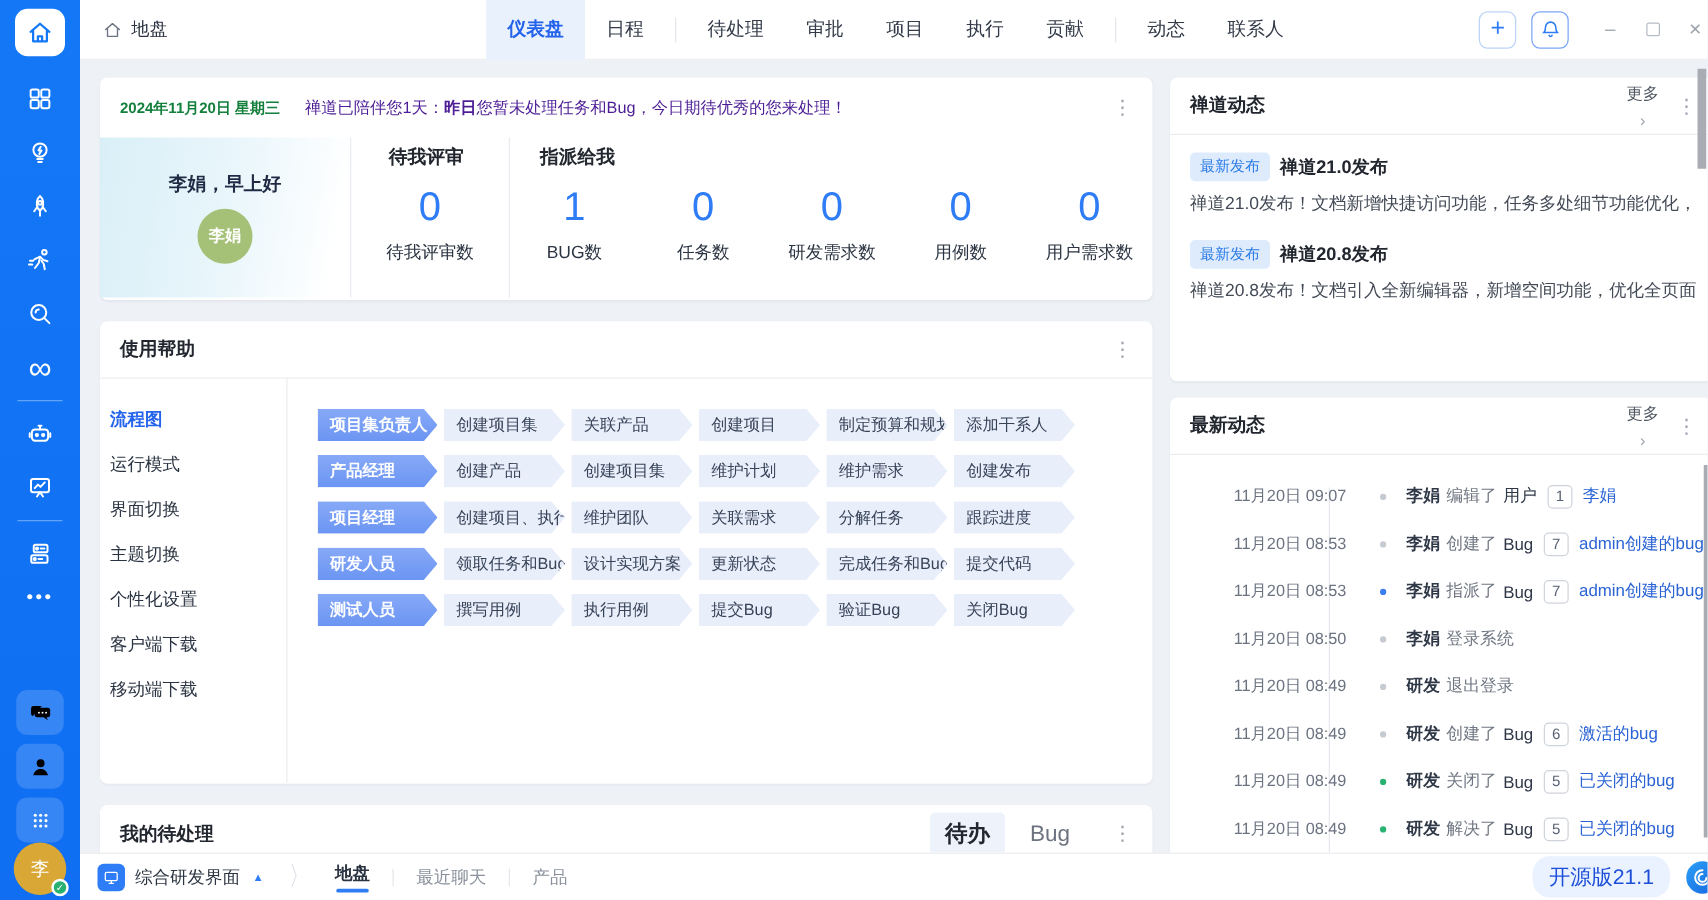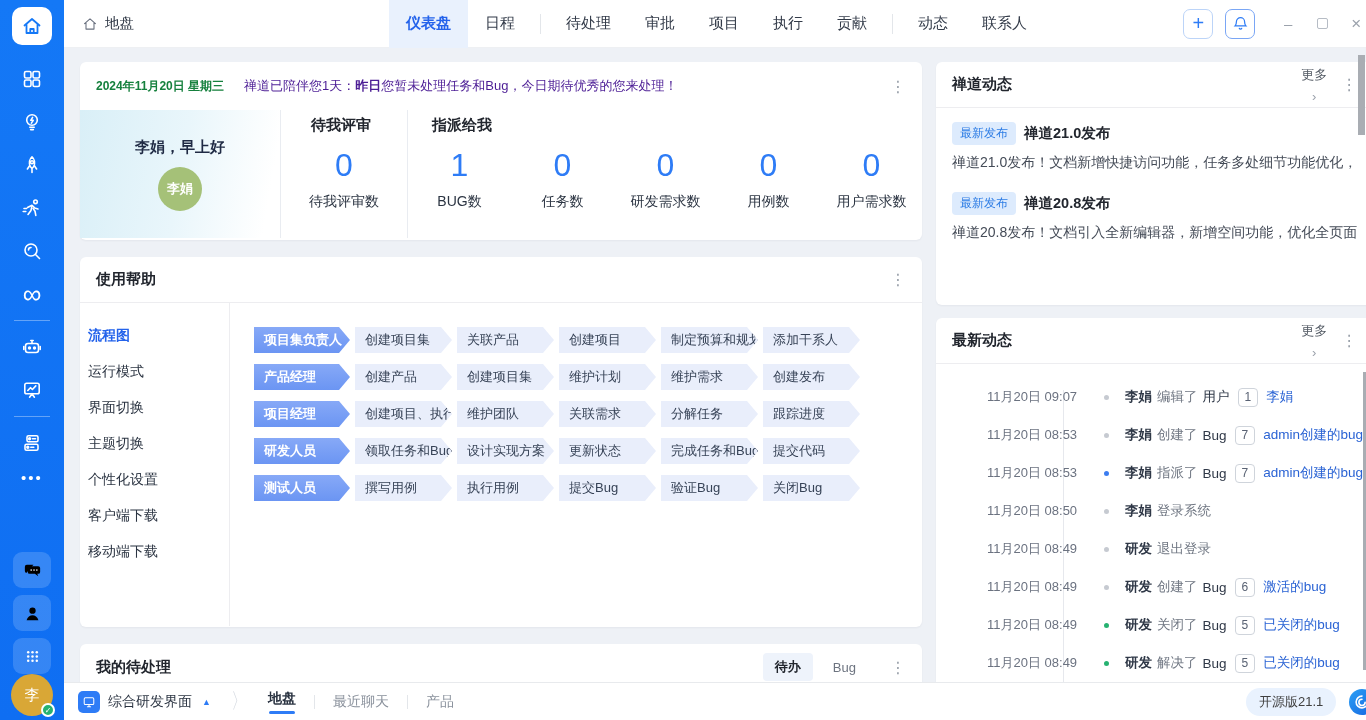--- a/index.html
+++ b/index.html
@@ -77,21 +77,21 @@
   .help-menu { width:150px; flex-shrink:0; border-right:1px solid #ededf0; padding:24px 0 0 8px; }
   .help-menu-item { font-size:14px; color:#2b3442; margin-bottom:18px; cursor:pointer; }
   .help-menu-item.active { color:#2463eb; font-weight:bold; }
   .flow { padding:24px 0 0 24px; }
   .flow-row { display:flex; gap:5px; margin-bottom:11px; }
   .chip { height:26px; line-height:26px; font-size:13px; padding:0 15px 0 10px; width:97px; white-space:nowrap; overflow:hidden; color:#374357; background:#e9eefb; clip-path:polygon(0 0, calc(100% - 11px) 0, 100% 50%, calc(100% - 11px) 100%, 0 100%); cursor:pointer; flex-shrink:0; }
   .chip.lead { width:96px; background:linear-gradient(180deg,#87a9f7,#6b95f3); color:#fff; font-weight:bold; }
 
   
   .todo { height:120px; margin-bottom:0; }
-  .todo-tab { font-size:13px; padding:5px 12px; border-radius:4px; color:#6d7480; cursor:pointer; font-weight:normal;text-align:right; }
+  .todo-tab { font-size:18px; padding:5px 12px; border-radius:4px; color:#6d7480; cursor:pointer; font-weight:normal;text-align:right; }
   .todo-tab.active { background:#eef3fb; color:#22262e; font-weight:bold; }
 
   
   .news { height:243px; margin-bottom:13px; }
   .news-body { padding:14px 16px 0; }
   .news-item { margin-bottom:20px; }
   .news-title-row { display:flex; align-items:center; gap:8px; margin-bottom:9px; cursor:pointer; }
   .news-badge { background:#ddebfd; color:#2e7de5; font-size:12px; padding:3px 8px; border-radius:4px; flex-shrink:0; }
   .news-title { font-size:14.5px; font-weight:bold; color:#22262e; }
   .news-desc { font-size:14px; color:#444b57; white-space:nowrap; overflow:hidden; }
@@ -124,21 +124,21 @@
   .tb-nav { display:flex; align-items:center; }
   .tb-nav-item { font-size:14px; color:#8a919c; cursor:pointer; padding:0 4px; text-align:center; }
   .tb-nav-item.active { color:#2b3442; font-weight:bold; }
   .tb-underline { width:26px; height:3px; border-radius:2px; background:#2e7cf6; margin:3px auto 0; }
   .tb-sep { width:1px; height:14px; background:#e3e6ea; margin:0 14px; }
   .tb-right { margin-left:auto; display:flex; align-items:center; gap:13px; }
   .tb-search { width:172px; height:28px; background:#fafbfc; border:1px solid #e6eaf0; border-radius:4px; display:flex; align-items:center; padding:0 8px 0 10px; }
   .tb-search input { border:none; outline:none; background:transparent; flex:1; font-size:13px; color:#2b3442; font-family:inherit; min-width:0; }
   .tb-search input::placeholder { color:#b9bfc8; }
   .tb-search svg { stroke:#2e7cf6; fill:none; stroke-width:1.8; stroke-linecap:round; flex-shrink:0; }
-  .tb-version { background:#e9f2fe; color:#404040; font-size:13px; padding:5px 13px; border-radius:14px; cursor:pointer; }
+  .tb-version { background:#e9f2fe; color:#1d4ed8; font-size:17px; padding:5px 13px; border-radius:14px; cursor:pointer; }
   .tb-logo { width:26px; height:26px; border-radius:50%; background:linear-gradient(135deg,#2ba0f5,#1565e0); display:flex; align-items:center; justify-content:center; cursor:pointer; }
   .tb-logo svg { stroke:#fff; fill:none; stroke-width:2.3; stroke-linecap:round; }
 
   
   .page-scroll { position:fixed; right:1px; top:55px; width:7px; height:80px; background:#a9adb3; z-index:40; }
 </style>
 </head>
 <body>
 
 <div class="app">

